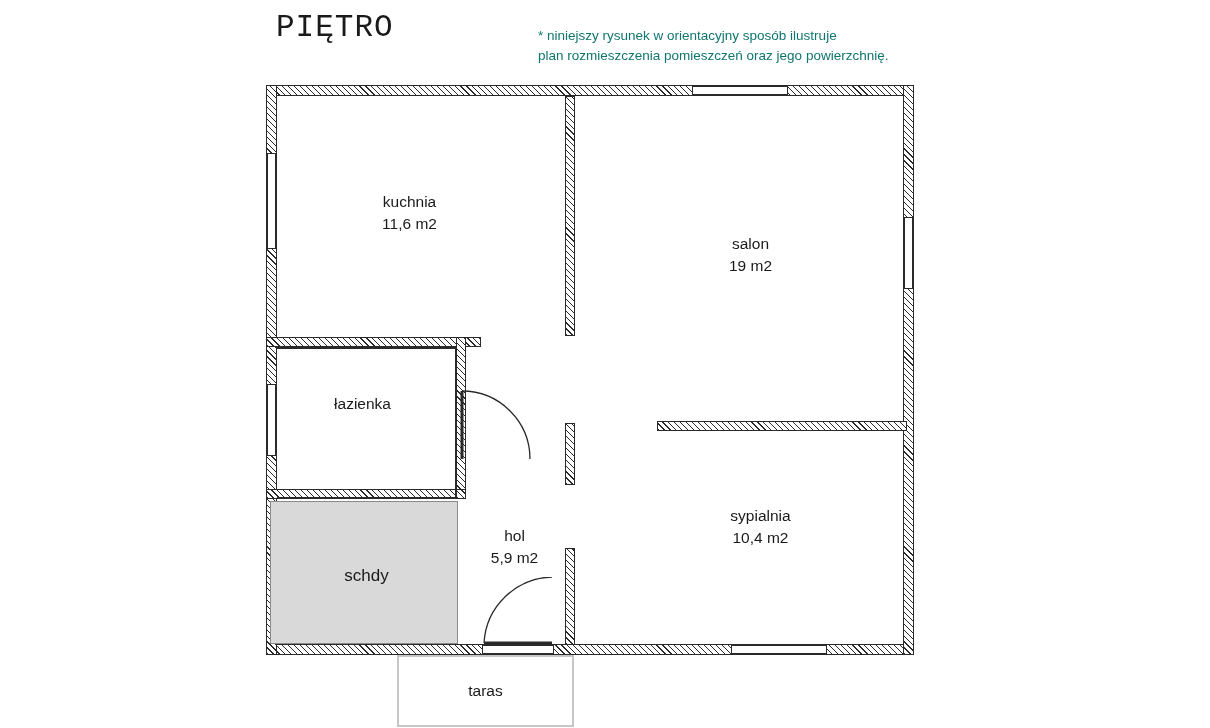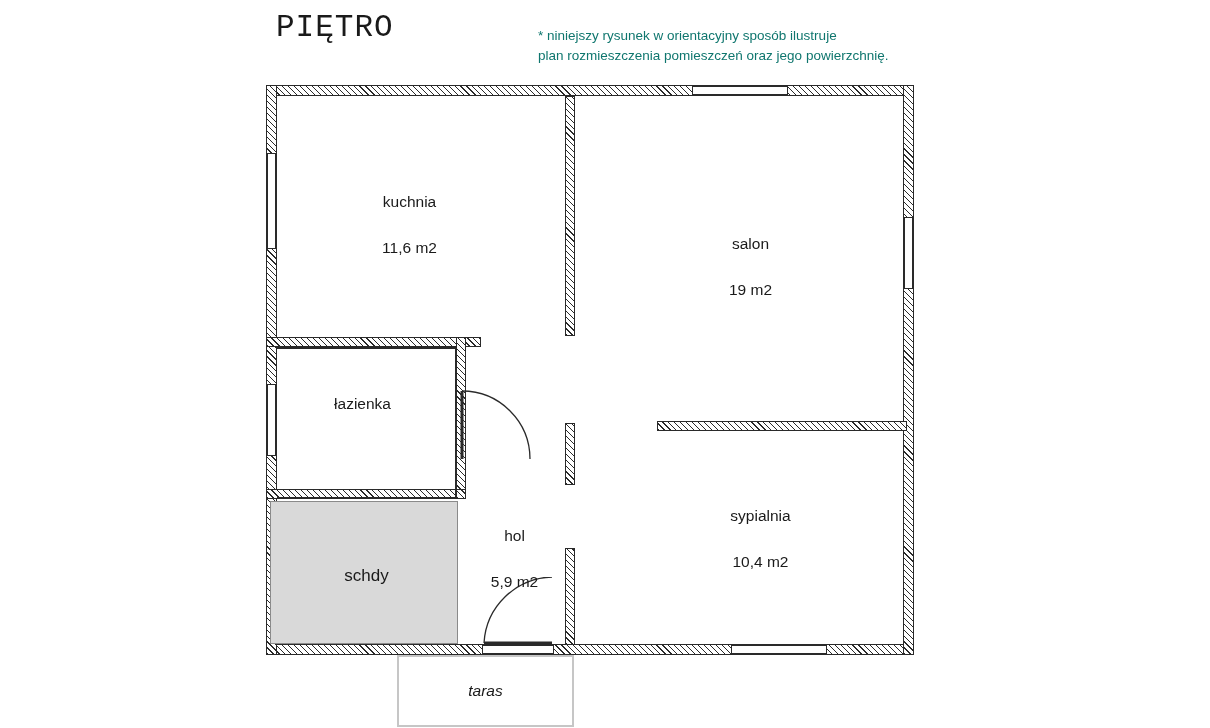--- a/index.html
+++ b/index.html
@@ -90,21 +90,21 @@
   
   .room-label {
     position: absolute;
     text-align: center;
     font-size: 15.5px;
     line-height: 22px;
     color: #1a1a1a;
     white-space: nowrap;
   }
   .room-label .name { display: block; }
-  .room-label .area { display: block; margin-top: 24px; }
+  .room-label .area { display: block; }
   .small-label {
     font-size: 17px;
   }
   .door-svg {
     position: absolute;
   }
 </style>
 </head>
 <body>
 
@@ -185,17 +185,17 @@
 
   <div class="room-label" style="left:432px; top:514px; width:165px;text-align:center;">
     <span class="name">hol</span>
     <span class="area">5,9 m2</span>
   </div>
 
   <div class="room-label small-label" style="left:284px; top:554px; width:165px;">
     <span class="name">schdy</span>
   </div>
 
-  <div class="room-label" style="left:403px; top:669px; width:165px;font-style:italic;">
+  <div class="room-label" style="left:403px; top:669px; width:165px;">
     <span class="name">taras</span>
   </div>
 
 </div>
 
 </body></html>

